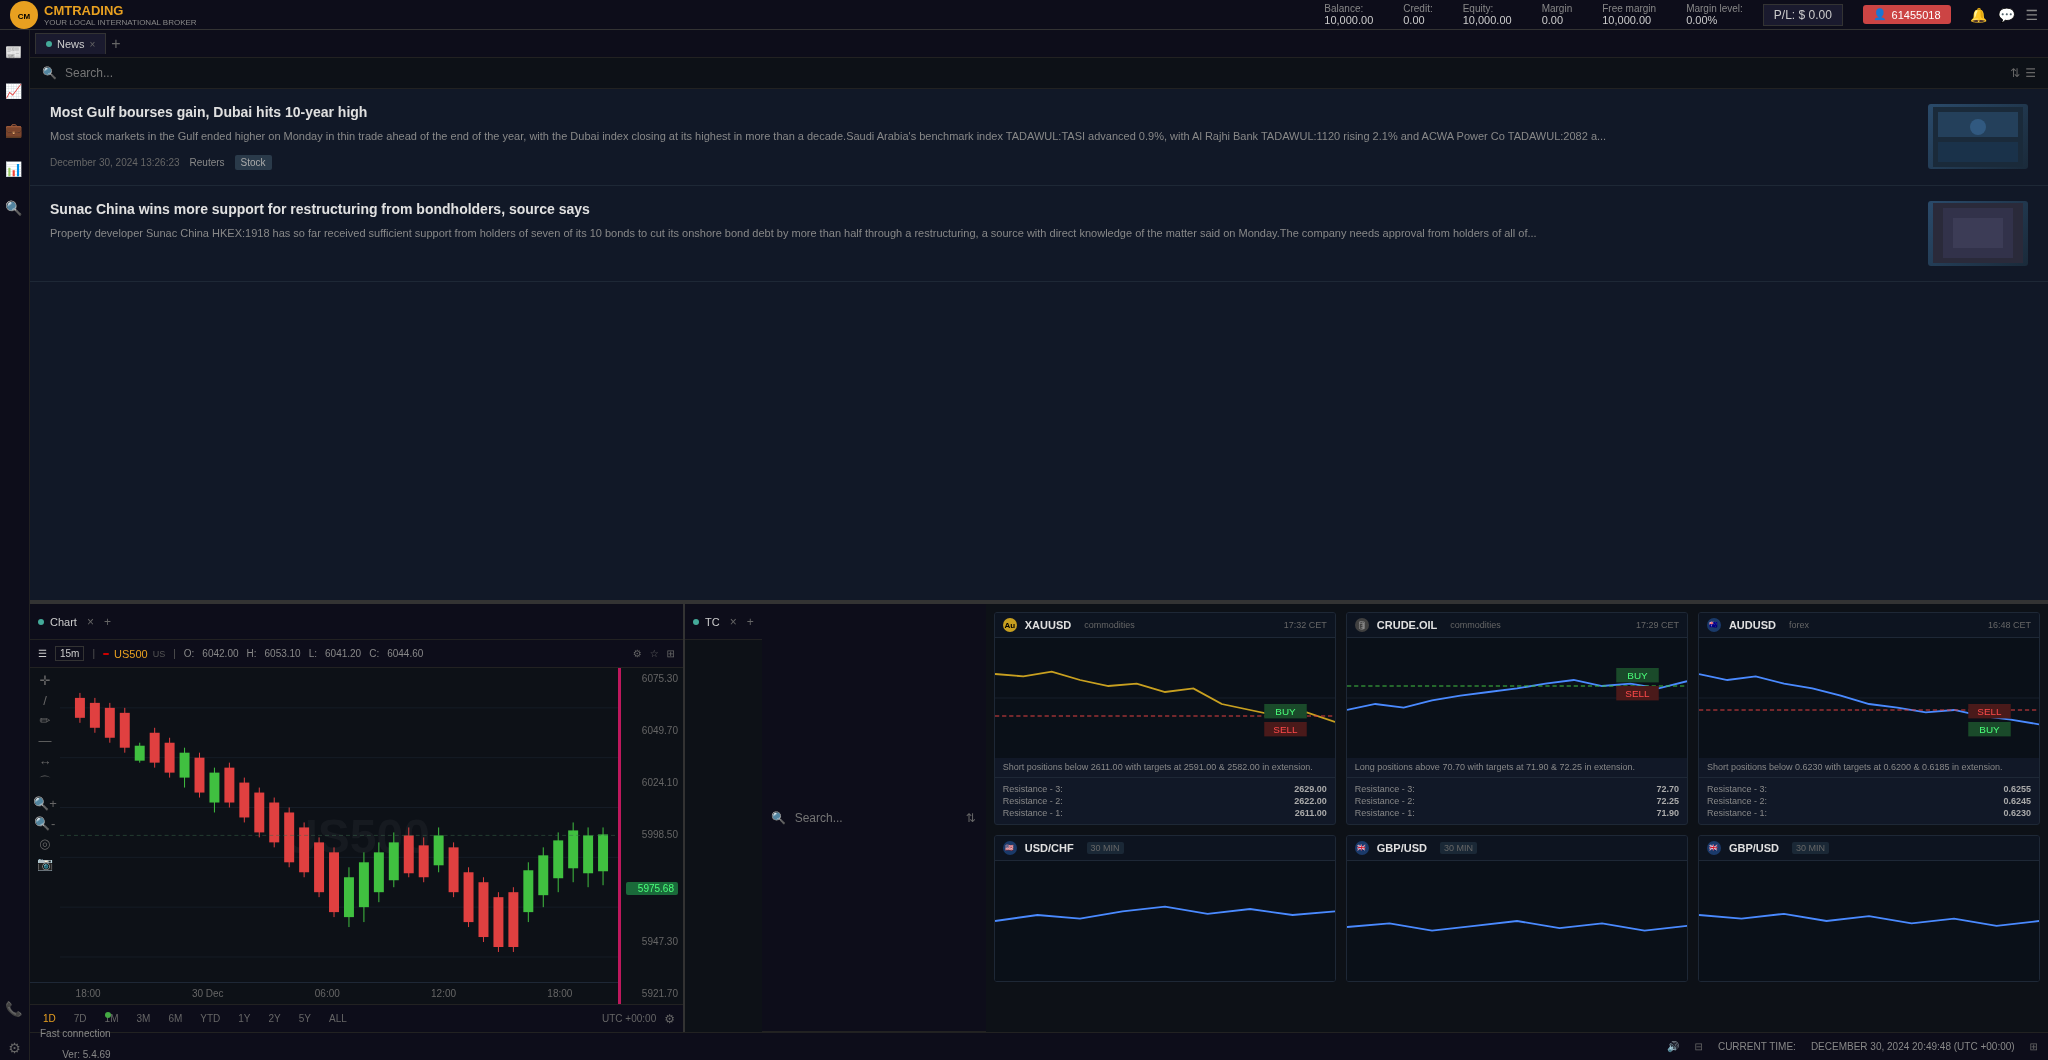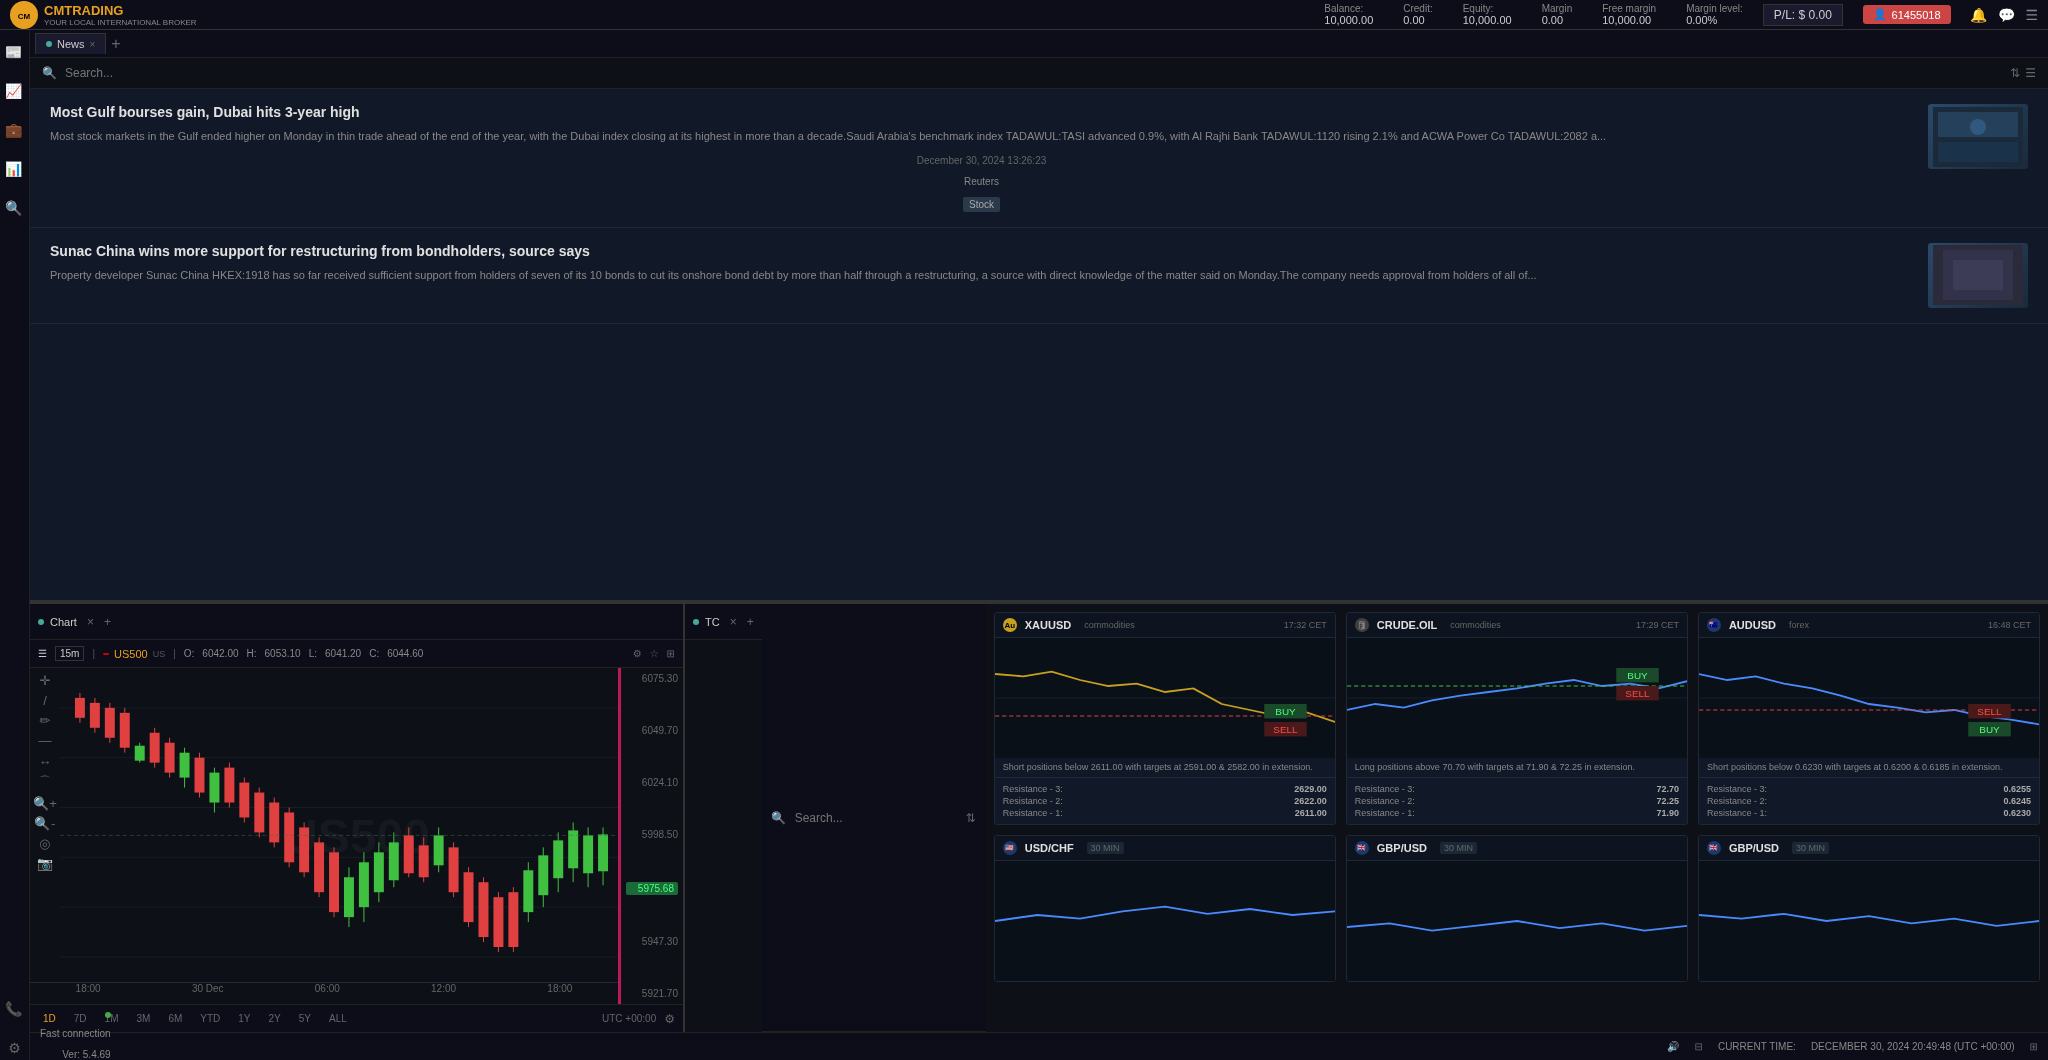--- a/index.html
+++ b/index.html
@@ -242,21 +242,20 @@
       font-size: 11px;
       line-height: 1.5;
       margin-bottom: 10px;
     }
     .news-meta {
       display: flex;
       align-items: center;
       gap: 10px;
       font-size: 10px;
       color: #666;
-      flex-direction: column;
     }
     .news-source {
       color: #888;
     }
     .news-tag {
       background: #2a3a4a;
       padding: 2px 6px;
       border-radius: 2px;
       color: #aaa;
       font-size: 10px;
@@ -386,21 +385,21 @@
       border-radius: 2px;
       text-align: right;
     }
     .chart-time-axis {
       position: absolute;
       bottom: 0;
       left: 0;
       right: 65px;
       height: 22px;
       display: flex;
-      align-items: flex-start;
+      align-items: center;
       justify-content: space-around;
       font-size: 10px;
       color: #666;
       background: #0d1117;
       border-top: 1px solid #1e2836;
     }
     .chart-left-tools {
       position: absolute;
       left: 0;
       top: 0;
@@ -677,21 +676,21 @@
           <span>🔍</span>
           <input type="text" placeholder="Search..." style="">
           <div class="search-actions">
             <span>⇅</span>
             <span>☰</span>
           </div>
         </div>
 
         <div class="news-article">
           <div class="news-content">
-            <div class="news-title">Most Gulf bourses gain, Dubai hits 3-year high</div>
+            <div class="news-title">Most Gulf bourses gain, Dubai hits 10-year high</div>
             <div class="news-excerpt">Most stock markets in the Gulf ended higher on Monday in thin trade ahead of the end of the year, with the Dubai index closing at its highest in more than a decade.Saudi Arabia's benchmark index TADAWUL:TASI advanced 0.9%, with Al Rajhi Bank TADAWUL:1120 rising 2.1% and ACWA Power Co TADAWUL:2082 a...</div>
             <div class="news-meta">
               <span>December 30, 2024 13:26:23</span>
               <span class="news-source">Reuters</span>
               <span class="news-tag">Stock</span>
             </div>
           </div>
           <div class="news-thumbnail">
             <div class="thumb-placeholder">
               <svg width="90" height="60" viewBox="0 0 90 60">

